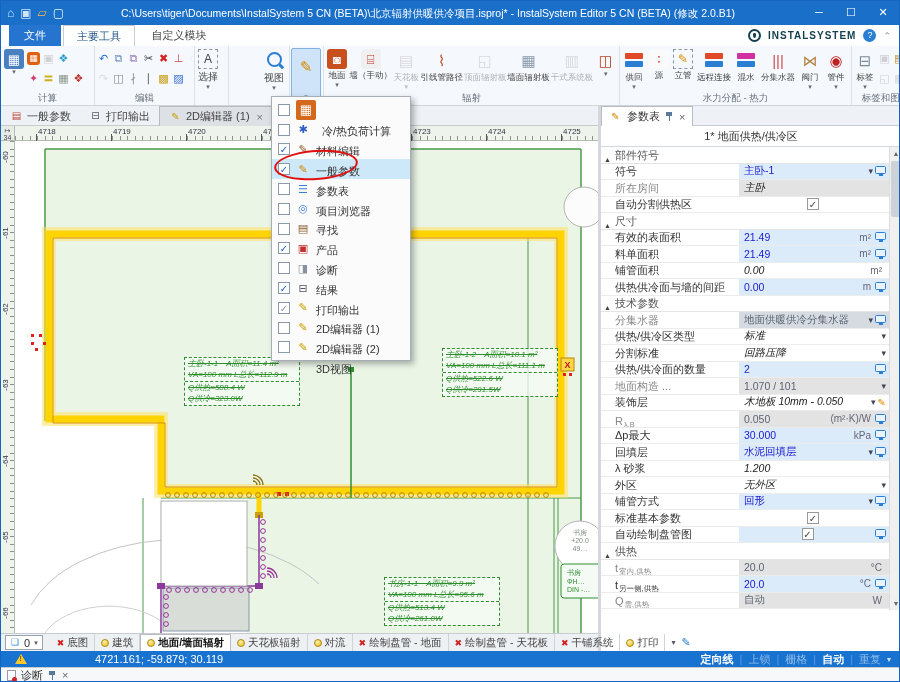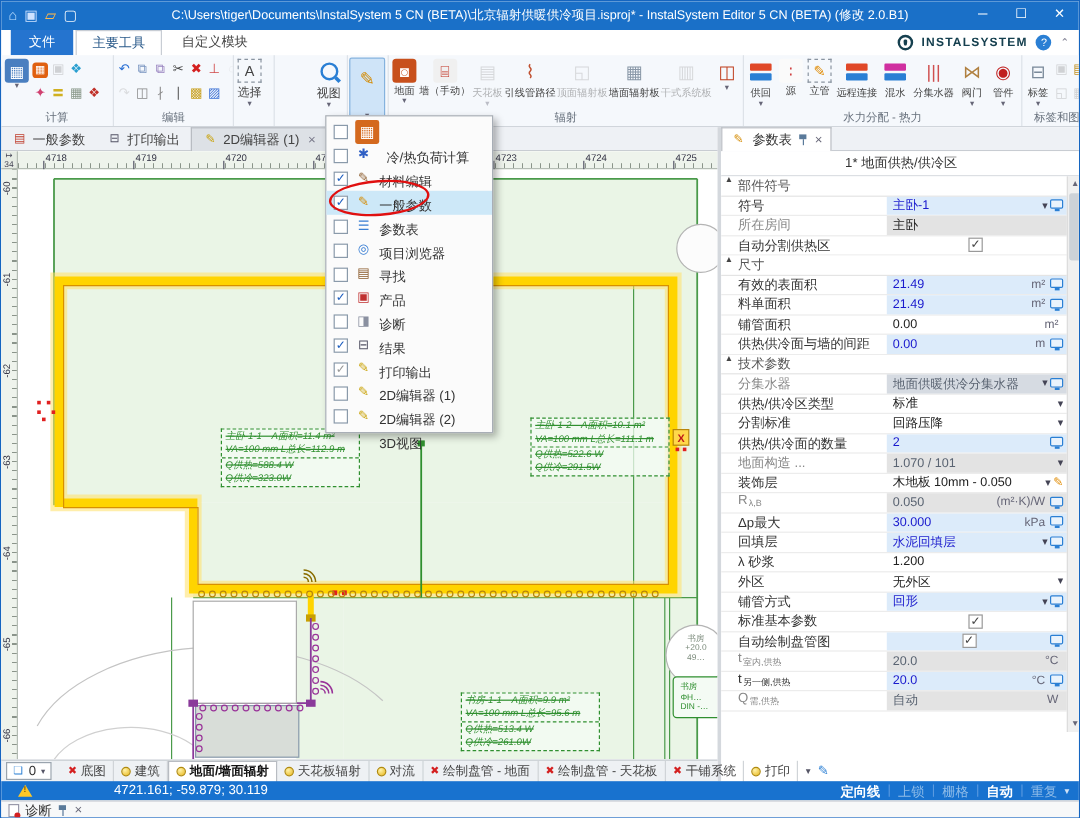--- a/index.html
+++ b/index.html
@@ -6,21 +6,21 @@
   html,body { background:#888; }
   .app {
     position:relative; width:900px; height:682px; overflow:hidden;
     font-family:"Liberation Sans","DejaVu Sans",sans-serif; font-size:11px; color:#333;
     background:#f3f5f8; border:1px solid #1565c0;
   }
   
   .titlebar { position:absolute; left:0; top:0; width:100%; height:24px; background:#1a70c8; display:flex; align-items:center; }
   .qat { display:flex; gap:6px; padding-left:6px; }
   .qat span { font-size:12px; line-height:24px; }
-  .wtitle { position:absolute; left:120px; right:120px; top:0; height:24px; line-height:24px; text-align:center; color:#fff; font-size:10.5px; white-space:nowrap; overflow:hidden; text-overflow:ellipsis; }
+  .wtitle { position:absolute; left:120px; right:120px; top:0; height:24px; line-height:24px; color:#fff; font-size:10.5px; white-space:nowrap; overflow:hidden; text-overflow:ellipsis; }
   .wctl { position:absolute; right:0; top:0; display:flex; }
   .wctl span { width:32px; height:24px; text-align:center; line-height:22px; color:#fff; font-size:11px; }
   
   .tabrow { position:absolute; left:0; top:24px; width:100%; height:31px; background:#fff; border-bottom:1px solid #dde2e8; }
   .ftab { position:absolute; left:8px; top:0; width:52px; height:21px; background:#2574cf; color:#fff; text-align:center; line-height:21px; }
   .mtab { position:absolute; top:0; height:21px; line-height:21px; text-align:center; color:#444; }
   .mtab.on { background:#fff; border:1px solid #c8cdd4; border-bottom:none; color:#2a5a8a; }
   .brand { position:absolute; right:8px; top:0; height:21px; display:flex; align-items:center; gap:7px; }
   .brandlogo { width:13px; height:13px; border:2px solid #16404f; border-radius:50%; position:relative; }
   .brandlogo::after { content:""; position:absolute; left:3px; top:2px; width:3px; height:5px; background:#16404f; border-radius:50% 50% 50% 50%/20% 20% 70% 70%; }
@@ -91,34 +91,34 @@
   .rpanel { position:absolute; left:600px; top:105px; width:300px; height:545px; background:#fff; }
   .ptabstrip { position:absolute; left:0; top:0; width:100%; height:20px; background:#eef1f5; border-bottom:1px solid #c8ccd2; display:flex; }
   .ptab { display:flex; align-items:center; gap:5px; padding:0 7px; background:#fff; border:1px solid #b8bcc2; border-bottom:none; height:20px; }
   .ptab .ric { width:13px; height:13px; font-size:10px; }
   .pin { position:relative; width:9px; height:11px; display:inline-block; }
   .pin::before { content:""; position:absolute; left:1px; top:1px; width:6px; height:4px; background:#5a7a9a; }
   .pin::after { content:""; position:absolute; left:3.5px; top:5px; width:1.5px; height:5px; background:#5a7a9a; }
   .xclose { color:#667; font-size:11px; }
   .ptitle { position:absolute; left:0; top:20px; width:100%; height:21px; line-height:21px; text-align:center; border-bottom:1px solid #d4d8dd; color:#333; background:#fff; }
   .pgrid { position:absolute; left:0; top:41px; width:288px; }
-  .prow { display:flex; align-items:flex-start; height:16.5px; border-bottom:1px solid #ececec; }
+  .prow { display:flex; align-items:flex-end; height:16.5px; border-bottom:1px solid #ececec; }
   .prow.sec { background:#fff; color:#555; gap:4px; padding-left:3px; border-bottom:1px solid #e4e4e4; }
   .sarr { font-size:7px; color:#444; }
   .plabel { width:138px; padding-left:14px; white-space:nowrap; overflow:hidden; color:#333; flex:0 0 auto; }
   .plabel.dim { color:#888; }
   .psub { font-size:7.5px; position:relative; top:2px; margin-left:1px; }
   .pval { flex:1; display:flex; align-items:center; height:100%; padding:0 3px 0 5px; }
   .pval.bg-b { background:#dcebfa; }
   .pval.bg-g { background:#e3e3e3; }
   .pval.bg-s { background:#d6dbe2; }
   .pvt { flex:1; white-space:nowrap; overflow:hidden; font-size:10.5px; }
   .pvt.c-b { color:#1a1acd; }
   .pvt.c-d { color:#5a6472; }
-  .pvt.c-k { color:#222; }
+  .pvt.c-k { color:#222;font-style:italic; }
   .punit { color:#667; font-size:10px; margin-left:auto; padding-left:4px; white-space:nowrap; }
   .pctrl { display:flex; align-items:center; margin-left:4px; gap:2px; }
   .pvt + .pctrl, .chkwrap + .pctrl { }
   .cdd { color:#445; font-size:9px; }
   .cpen { color:#e08a00; font-size:10px; }
   .cmon { width:11px; height:8px; border:1px solid #2a7fd4; border-radius:1.5px; background:#eaf3fc; position:relative; margin-bottom:2px; }
   .cmon::after { content:""; position:absolute; left:3px; bottom:-3px; width:4px; height:2px; background:#2a7fd4; }
   .chkwrap { flex:1; display:flex; justify-content:center; }
   .pcheck { width:12px; height:12px; border:1px solid #999; background:#fff; font-size:10px; line-height:11px; text-align:center; color:#444; }
   .pscroll { position:absolute; right:0; top:41px;width:12px; height:463px; background:#f0f0f0; border-left:1px solid #ddd; }
@@ -897,20 +897,24 @@
           <span class="plabel"><span class="pm">自动绘制盘管图</span></span>
           <span class="pval bg-b">
             <span class="chkwrap">
               <span class="pcheck on">✓</span>
             </span>
             <span class="pctrl">
               <span class="cmon"></span>
             </span>
           </span>
         </div>
+        <div class="prow sec">
+          <span class="sarr">▲</span>
+          <span class="slabel">供热</span>
+        </div>
         <div class="prow">
           <span class="plabel dim"><span class="pm">t</span><span class="psub">室内,供热</span></span>
           <span class="pval bg-g">
             <span class="pvt c-d">20.0</span>
             <span class="punit">°C</span>
             <span class="pctrl"></span>
           </span>
         </div>
         <div class="prow">
           <span class="plabel"><span class="pm">t</span><span class="psub">另一侧,供热</span></span>

